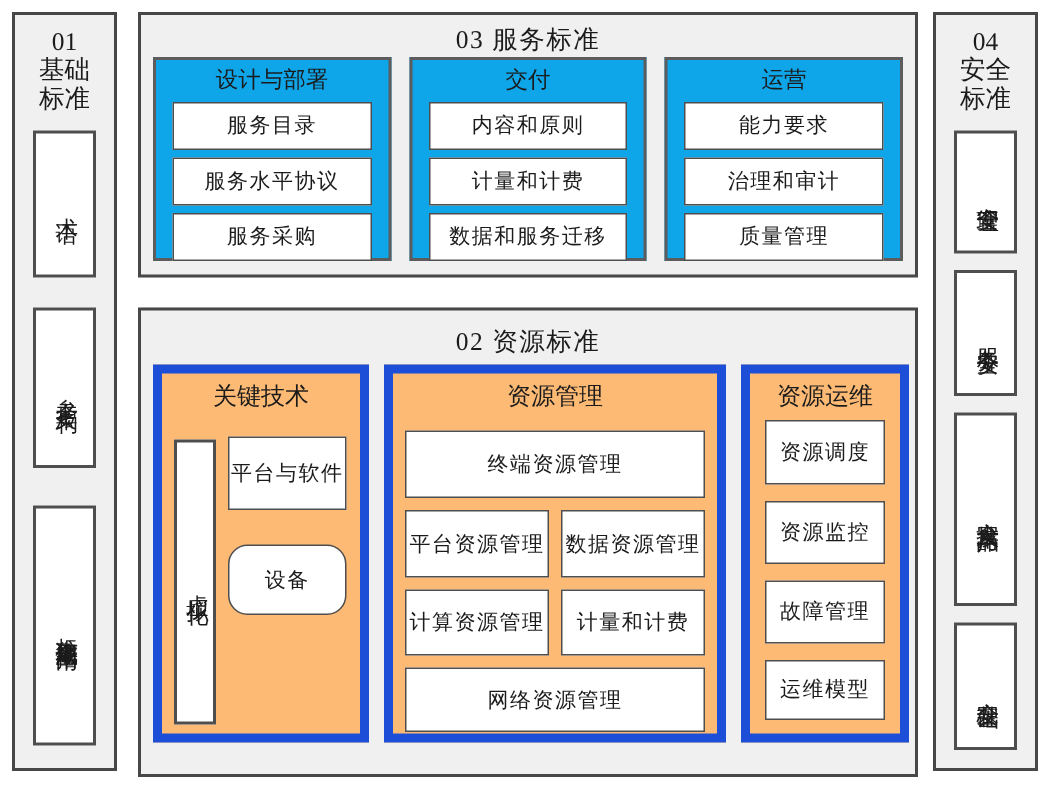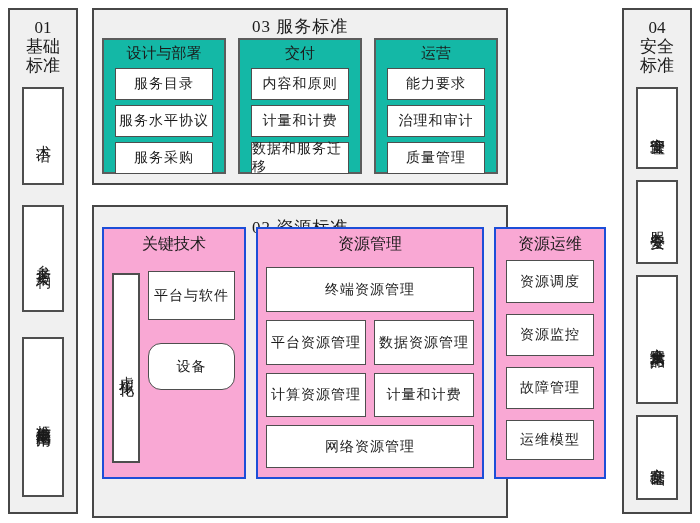--- a/index.html
+++ b/index.html
@@ -27,48 +27,48 @@
     display:flex; align-items:center; justify-content:center;
   }
   .vtext {
     writing-mode:vertical-rl; text-orientation:upright;
     font-size:15px; line-height:1; letter-spacing:3px;
   }
   .vtext.tight { letter-spacing:1px; }
 
   
   .mid-panel {
-    position:absolute; left:92px; width:416px;
+    position:absolute; left:92px; width:520px;
     background:#f0f0f0; border:2px solid #474747;
   }
   .panel-03 { top:8px; height:177px; }
   .panel-02 { top:205px; height:313px; }
   .panel-title { text-align:center; font-size:17px; padding-top:5px; letter-spacing:1px; }
   .panel-02 .panel-title { padding-top:9px; }
 
   
   .svc-groups {
     position:absolute; left:8px; right:8px; top:28px; bottom:9px;
     display:flex; gap:12px;
   }
   .svc-group {
-    flex:1; background:#14b8a6; border:2px solid #5c5c5c;
+    flex:1; background:#0ea5e9; border:2px solid #5c5c5c;
   }
   .group-title { text-align:center; font-size:15px; padding:4px 0 5px; }
   .leaf {
     background:#ffffff; border:1px solid #4e4e4e;
     display:flex; align-items:center; justify-content:center;
     font-size:14px; letter-spacing:1px;
   }
   .svc-group .leaf { margin:0 11px 5px; height:32px; }
 
   
   .sub-panel {
-    position:absolute; top:20px; height:252px;
-    background:#f9a8d4; border:2px solid #1d4ed8;
+    position:absolute; top:36px; height:252px;
+    background:#fdba74; border:6px solid #1d4ed8;
   }
   .kt { left:8px;  width:144px; }
   .rm { left:162px; width:228px; }
   .ro { left:400px; width:112px; }
   .sub-title { text-align:center; font-size:16px; padding:5px 0; }
 
   .kt-virt {
     position:absolute; left:8px; top:44px; width:28px; height:190px;
     background:#ffffff; border:2px solid #4e4e4e;
     display:flex; align-items:center; justify-content:center;

